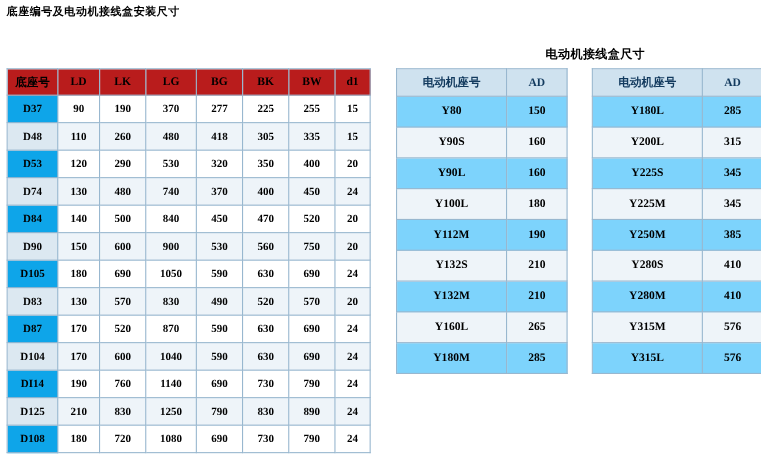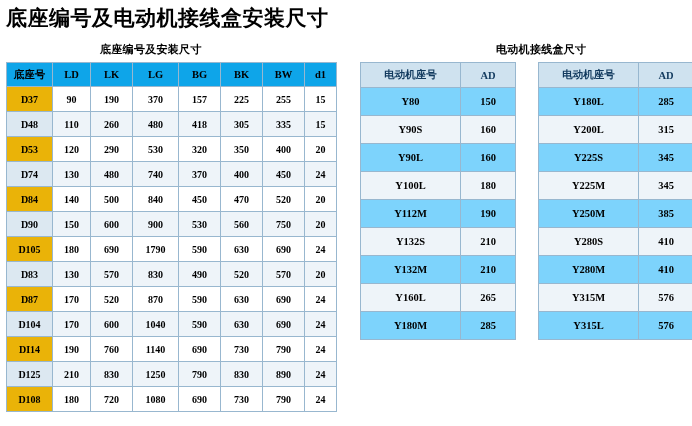--- a/index.html
+++ b/index.html
@@ -11,21 +11,21 @@
     color: #000000;
     overflow: hidden;
   }
   .page {
     position: relative;
     width: 692px; height: 426px;
   }
   .page-title {
     position: absolute;
     left: 6px; top: 4px;
-    font-size: 21px;
+    font-size: 10px;
     font-weight: bold;
     letter-spacing: 0.5px;
     text-align: right;
   }
   .left-title {
     position: absolute;
     left: 100px; top: 42px;
     font-size: 11px;
     font-weight: bold;
     letter-spacing: 0.3px;
@@ -53,33 +53,33 @@
     border: 1px solid #98b7cf;
     text-align: center;
     vertical-align: middle;
     font-size: 10px;
     font-weight: bold;
     font-family: "Liberation Serif", serif;
     padding: 0;
   }
   .left-wrap table { width: 330px; }
   .left-wrap thead th {
-    background: #0ea5e9;
+    background: #b91c1c;
     height: 24px;
     font-size: 10.5px;
   }
   .left-wrap tbody td {
     height: 25px;
     background: #ffffff;
   }
   .left-wrap tbody tr:nth-child(even) td {
     background: #eef4f9;
   }
   .left-wrap tbody td.firstcol {
-    background: #eab308;
+    background: #0ea5e9;
   }
   .left-wrap tbody tr:nth-child(even) td.firstcol {
     background: #dce8f1;
   }
 
   
   .right-wrap {
     position: absolute;
     left: 360px; top: 62px;
     display: flex;
@@ -103,21 +103,20 @@
   .col-model { width: 100px; }
   .col-ad { width: 55px; }
 </style>
 </head>
 <body>
 
 <div class="page">
 
   <div class="page-title">底座编号及电动机接线盒安装尺寸</div>
 
-  <div class="left-title">底座编号及安装尺寸</div>
   <div class="right-title">电动机接线盒尺寸</div>
 
   <div class="left-wrap">
     <table class="grid">
       <thead>
         <tr>
           <th style="width:46px">底座号</th>
           <th style="width:38px">LD</th>
           <th style="width:42px">LK</th>
           <th style="width:46px">LG</th>
@@ -126,21 +125,21 @@
           <th style="width:42px">BW</th>
           <th style="width:32px">d1</th>
         </tr>
       </thead>
       <tbody id="left-body">
           <tr>
             <td class="firstcol">D37</td>
             <td>90</td>
             <td>190</td>
             <td>370</td>
-            <td>157</td>
+            <td>277</td>
             <td>225</td>
             <td>255</td>
             <td>15</td>
           </tr>
           <tr>
             <td class="firstcol">D48</td>
             <td>110</td>
             <td>260</td>
             <td>480</td>
             <td>418</td>
@@ -185,21 +184,21 @@
             <td>900</td>
             <td>530</td>
             <td>560</td>
             <td>750</td>
             <td>20</td>
           </tr>
           <tr>
             <td class="firstcol">D105</td>
             <td>180</td>
             <td>690</td>
-            <td>1790</td>
+            <td>1050</td>
             <td>590</td>
             <td>630</td>
             <td>690</td>
             <td>24</td>
           </tr>
           <tr>
             <td class="firstcol">D83</td>
             <td>130</td>
             <td>570</td>
             <td>830</td>

